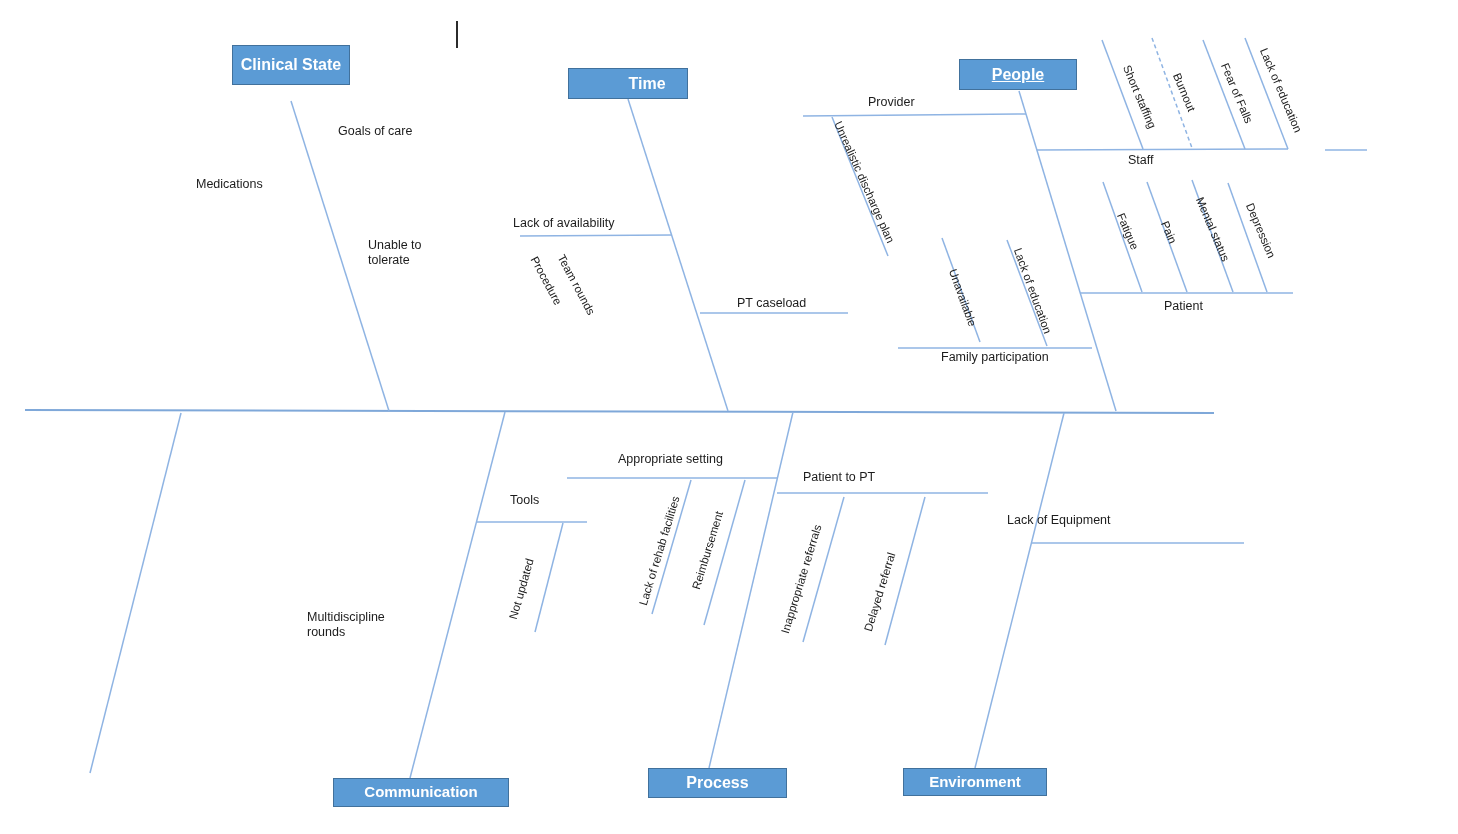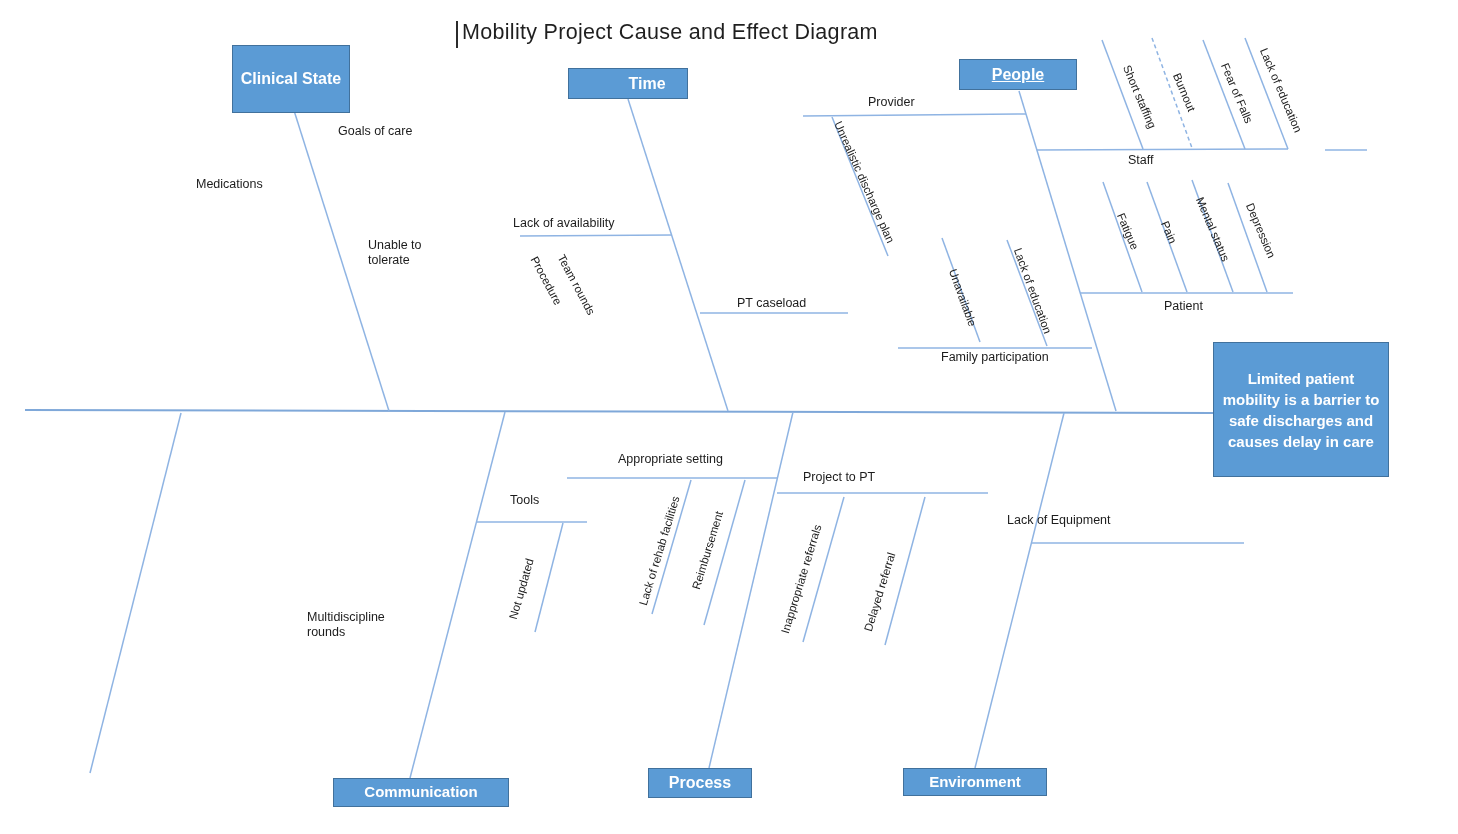--- a/index.html
+++ b/index.html
@@ -12,25 +12,25 @@
     position:absolute;color:#1c1c1c;font-size:12.5px;line-height:1.22;
     white-space:pre-line;transform-origin:0 0;
   }
   .lbl.rot{white-space:nowrap;font-size:11.5px;}
   .catbox{
     position:absolute;background:#5b9bd5;border:1.5px solid #41719c;
     color:#ffffff;font-weight:600;font-size:16px;
     display:flex;align-items:center;justify-content:center;text-align:center;
     box-sizing:border-box;line-height:1.25;
   }
-  .box-clinical{left:232px;top:45px;width:118px;height:68px;}
+  .box-clinical{left:232px;top:45px;width:118px;height:40px;}
   .box-time{left:568px;top:68px;width:120px;height:31px;padding-left:38px;}
   .box-people{left:959px;top:59px;width:118px;height:31px;text-decoration:underline;}
   .box-communication{left:333px;top:778px;width:176px;height:29px;font-size:15px;}
-  .box-process{left:648px;top:768px;width:104px;height:30px;}
+  .box-process{left:648px;top:768px;width:139px;height:30px;}
   .box-environment{left:903px;top:768px;width:144px;height:28px;font-size:15px;}
   .box-effect{
     position:absolute;left:1213px;top:342px;width:176px;height:135px;
     background:#5b9bd5;border:1.5px solid #41719c;color:#fff;
     font-size:15px;font-weight:600;line-height:1.4;text-align:center;
     display:flex;align-items:center;justify-content:center;
     box-sizing:border-box;padding:4px 6px;
   }
   #title{
     position:absolute;left:462px;top:20px;font-size:21.5px;color:#1f1f1f;
@@ -74,47 +74,45 @@
       <line x1="567" y1="478" x2="777" y2="478" stroke="#8fb4e3" stroke-width="1.5"></line>
       <line x1="691" y1="480" x2="652" y2="614" stroke="#8fb4e3" stroke-width="1.5"></line>
       <line x1="745" y1="480" x2="704" y2="625" stroke="#8fb4e3" stroke-width="1.5"></line>
       <line x1="777" y1="493" x2="988" y2="493" stroke="#8fb4e3" stroke-width="1.5"></line>
       <line x1="844" y1="497" x2="803" y2="642" stroke="#8fb4e3" stroke-width="1.5"></line>
       <line x1="925" y1="497" x2="885" y2="645" stroke="#8fb4e3" stroke-width="1.5"></line>
       <line x1="1032" y1="543" x2="1244" y2="543" stroke="#8fb4e3" stroke-width="1.5"></line>
     </svg>
 
   <span id="caret"></span>
-  <div id="title">Mobility Project Cause and Effect Diagram</div>
 
   <div class="catbox box-clinical">Clinical State</div>
   <div class="catbox box-time">Time</div>
   <div class="catbox box-people">People</div>
   <div class="catbox box-communication">Communication</div>
   <div class="catbox box-process">Process</div>
   <div class="catbox box-environment">Environment</div>
 
-  <div class="box-effect">Limited patient mobility is a barrier to safe discharges and causes delay in care</div>
 
   <div id="labels">
       <div class="lbl" style="left: 338px; top: 124px;">Goals of care</div>
       <div class="lbl" style="left: 196px; top: 177px;">Medications</div>
       <div class="lbl" style="left: 368px; top: 238px;">Unable to
 tolerate</div>
       <div class="lbl" style="left: 513px; top: 216px;">Lack of availability</div>
       <div class="lbl" style="left: 737px; top: 296px;">PT caseload</div>
       <div class="lbl" style="left: 868px; top: 95px;">Provider</div>
       <div class="lbl" style="left: 1128px; top: 153px;">Staff</div>
       <div class="lbl" style="left: 1164px; top: 299px;">Patient</div>
       <div class="lbl" style="left: 941px; top: 350px;">Family participation</div>
       <div class="lbl" style="left: 307px; top: 610px;">Multidiscipline
 rounds</div>
       <div class="lbl" style="left: 510px; top: 493px;">Tools</div>
       <div class="lbl" style="left: 618px; top: 452px;">Appropriate setting</div>
-      <div class="lbl" style="left: 803px; top: 470px;">Project to PT</div>
+      <div class="lbl" style="left: 803px; top: 470px;">Patient to PT</div>
       <div class="lbl" style="left: 1007px; top: 513px; text-align: right;">Lack of Equipment</div>
       <div class="lbl rot" style="left: 567px; top: 252px; transform: rotate(62deg);">Team rounds</div>
       <div class="lbl rot" style="left: 540px; top: 254px; transform: rotate(62deg);">Procedure</div>
       <div class="lbl rot" style="left: 844px; top: 119px; transform: rotate(66deg);">Unrealistic discharge plan</div>
       <div class="lbl rot" style="left: 1133px; top: 63px; transform: rotate(67deg);">Short staffing</div>
       <div class="lbl rot" style="left: 1183px; top: 71px; transform: rotate(67deg);">Burnout</div>
       <div class="lbl rot" style="left: 1231px; top: 61px; transform: rotate(67deg);">Fear of Falls</div>
       <div class="lbl rot" style="left: 1270px; top: 46px; transform: rotate(67deg);">Lack of education</div>
       <div class="lbl rot" style="left: 1127px; top: 211px; transform: rotate(67deg);">Fatigue</div>
       <div class="lbl rot" style="left: 1171px; top: 219px; transform: rotate(67deg);">Pain</div>

